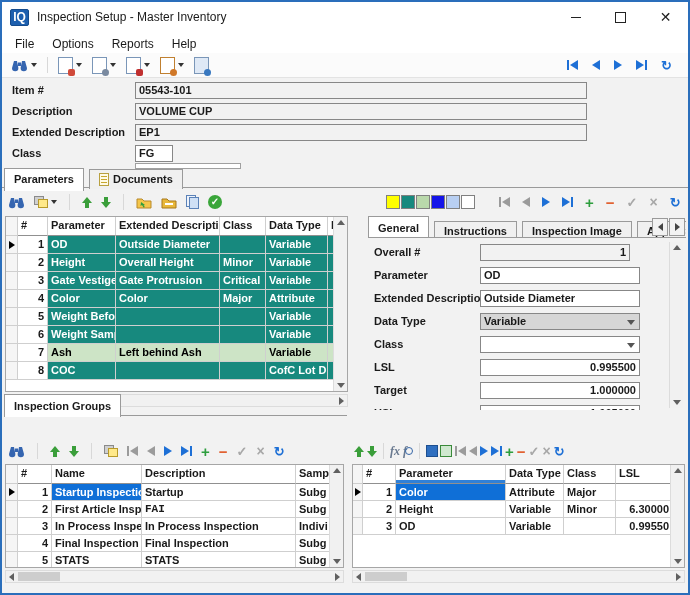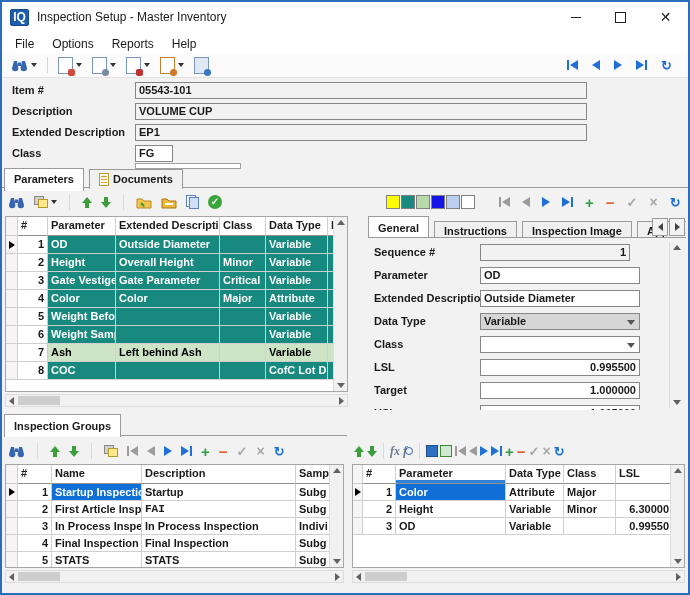--- a/index.html
+++ b/index.html
@@ -311,21 +311,21 @@
         <div class="gcell teal" style="width: 68px;">Height</div>
         <div class="gcell teal" style="width: 104px;">Overall Height</div>
         <div class="gcell teal" style="width: 46px;">Minor</div>
         <div class="gcell teal" style="width: 62px;">Variable</div>
         <div class="gcell teal" style="width: 8px;"></div>
       </div>
       <div class="grow" style="height: 18px;">
         <div class="gsel" style="width: 12px;"></div>
         <div class="gcell num" style="width: 30px;">3</div>
         <div class="gcell teal" style="width: 68px;">Gate Vestige</div>
-        <div class="gcell teal" style="width: 104px;">Gate Parameter</div>
+        <div class="gcell teal" style="width: 104px;">Gate Protrusion</div>
         <div class="gcell teal" style="width: 46px;">Critical</div>
         <div class="gcell teal" style="width: 62px;">Variable</div>
         <div class="gcell teal" style="width: 8px;"></div>
       </div>
       <div class="grow" style="height: 18px;">
         <div class="gsel" style="width: 12px;"></div>
         <div class="gcell num" style="width: 30px;">4</div>
         <div class="gcell teal" style="width: 68px;">Color</div>
         <div class="gcell teal" style="width: 104px;">Color</div>
         <div class="gcell teal" style="width: 46px;">Major</div>
@@ -391,21 +391,21 @@
     
   </div>
   <span class="abs minitabbtn" style="left:650px;top:216px">
       <span class="sarr-l" style="border-right-color:#444"></span>
     </span>
   <span class="abs minitabbtn" style="left:667px;top:216px">
       <span class="sarr-r" style="border-left-color:#444;margin:0"></span>
     </span>
 
   <div class="abs" style="left:360px;top:236px;width:326px;height:172px;overflow:hidden">
-    <div class="abs flabel" style="left:12px;top:6px">Sequence #</div>
+    <div class="abs flabel" style="left:12px;top:6px">Overall #</div>
     <div class="abs input num" style="left:118px;top:6px;width:150px">1</div>
     <div class="abs flabel" style="left:12px;top:29px">Parameter</div>
     <div class="abs input white" style="left:118px;top:29px;width:160px">OD</div>
     <div class="abs flabel" style="left:12px;top:52px">Extended Description</div>
     <div class="abs input white" style="left:118px;top:52px;width:160px">Outside Diameter</div>
     <div class="abs flabel" style="left:12px;top:75px">Data Type</div>
     <div class="abs input selectbox focus" style="left:118px;top:75px;width:160px"><span>Variable</span><span class="chev"></span></div>
     <div class="abs flabel" style="left:12px;top:98px">Class</div>
     <div class="abs input selectbox" style="left:118px;top:98px;width:160px"><span></span><span class="chev"></span></div>
     <div class="abs flabel" style="left:12px;top:121px">LSL</div>
@@ -414,21 +414,21 @@
     <div class="abs input white num" style="left:118px;top:144px;width:160px">1.000000</div>
     <div class="abs flabel" style="left:12px;top:167px">USL</div>
     <div class="abs input white num" style="left:118px;top:167px;width:160px">1.005000</div>
 
     <div class="vsb" style="right:5px;top:4px;bottom:2px">
         <span class="sarr-u"></span>
         <span class="sarr-d"></span>
       </div>
   </div>
 
-  <div class="abs tabstrip" style="left:2px;top:412px;width:343px;height:22px">
+  <div class="abs tabstrip" style="left:2px;top:392px;width:343px;height:22px">
     <span class="tab active">
         <span>Inspection Groups</span>
       </span>
   </div>
 
   <div class="abs" style="left:6px;top:437px;width:336px;height:24px;display:flex;align-items:center;gap:9px">
     <svg width="17" height="13" viewBox="0 0 17 13">
       <path d="M1 9a3.2 3.2 0 1 0 6.4 0L6 2H3Z" fill="#3565b0"></path>
         <path d="M9.6 9a3.2 3.2 0 1 0 6.4 0L14 2h-3Z" fill="#3565b0"></path>
         <rect x="7" y="3.5" width="3" height="3.5" fill="#3565b0"></rect>

